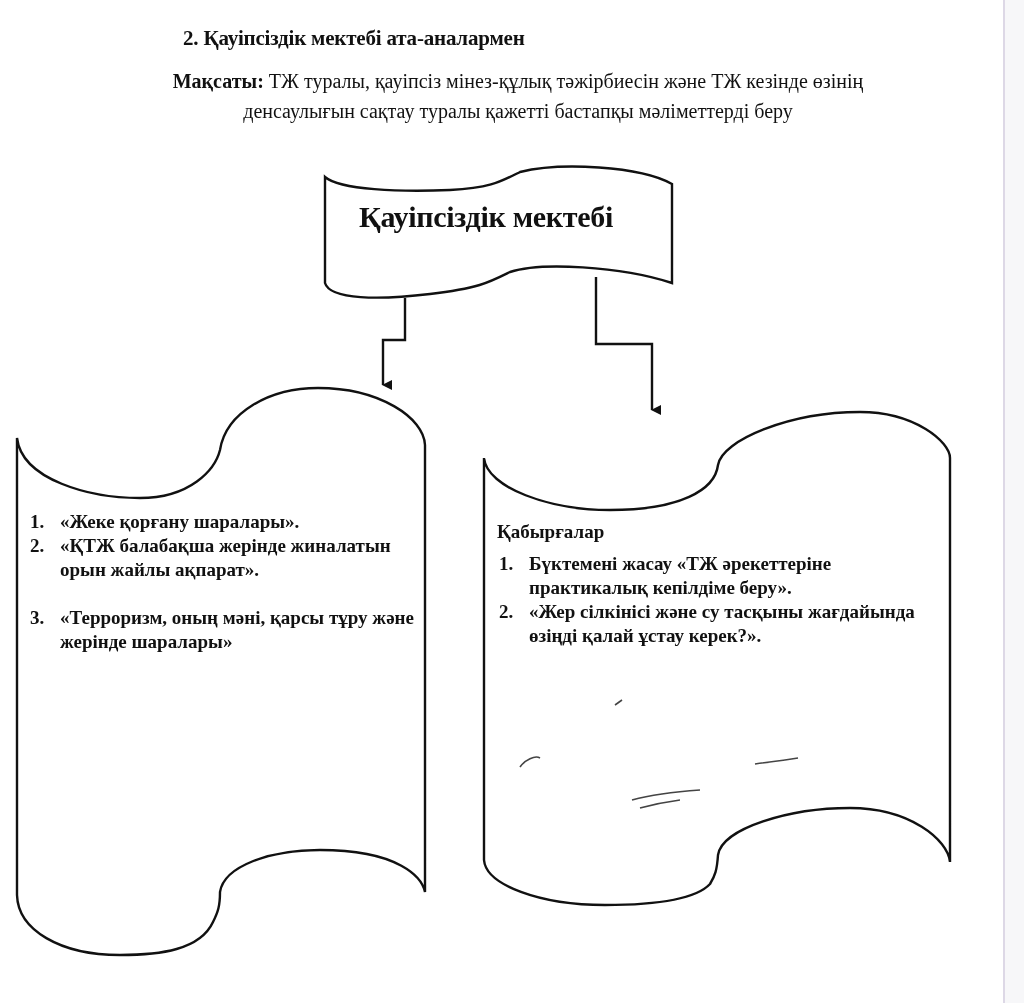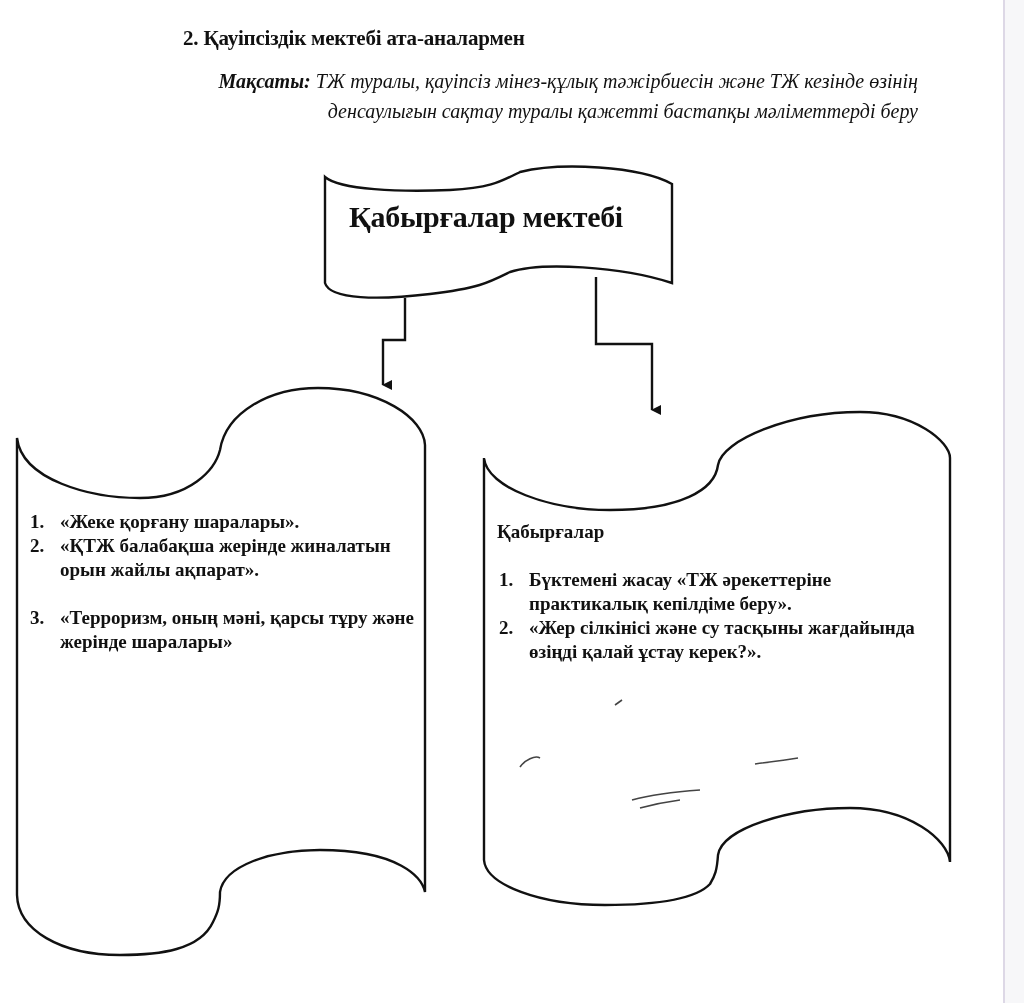--- a/index.html
+++ b/index.html
@@ -18,37 +18,37 @@
       background: #f7f7f9;
     }
     .heading {
       position: absolute; left: 183px; top: 20px;
       font-size: 21px; font-weight: bold; letter-spacing: -0.2px;
       white-space: nowrap;
       margin-top: 6px;
     }
     .goal {
       position: absolute; left: 118px; top: 66px; width: 800px;
-      font-size: 20px; font-style: italic; line-height: 30px;
-      text-align: right;
+      font-size: 20px; line-height: 30px;
+      text-align: center;
     }
     .goal .goal-label { font-weight: bold; }
     svg.diagram { position: absolute; left: 0; top: 0; }
     .banner-title {
       position: absolute; left: 326px; top: 200px; width: 320px;
       text-align: center; font-size: 30px; font-weight: bold; white-space: nowrap;
       letter-spacing: -0.3px;
     }
     .scroll-text {
       position: absolute; font-size: 19px; line-height: 24px; font-weight: bold;
     }
     .scroll-left { left: 28px; top: 510px; width: 390px; }
     .scroll-right { left: 497px; top: 520px; width: 450px; }
     .scroll-title { font-weight: bold; margin: 0 0 4px 0; }
-    .scroll-right .scroll-title { margin-bottom: 24px; }
+    .scroll-right .scroll-title { margin-bottom: 8px; }
     ol { margin: 0; padding: 0; list-style: none; }
     ol li { position: relative; padding-left: 32px; }
     ol li .num { position: absolute; left: 2px; top: 0; }
     .gap { margin-top: 24px; }
   </style>
 </head>
 <body>
 
 <div class="page-edge-shade"></div>
 <div class="page-edge"></div>
@@ -105,21 +105,21 @@
 
   <g stroke="#444" stroke-width="1.6">
     <path d="M520,767 C525,760 535,755 540,758"></path>
     <path d="M755,764 C770,762 785,760 798,758"></path>
     <path d="M632,800 C650,795 670,792 700,790"></path>
     <path d="M640,808 C655,804 665,802 680,800"></path>
     <path d="M615,705 L622,700"></path>
   </g>
 </svg>
 
-<div class="banner-title">Қабырғалар мектебі</div>
+<div class="banner-title">Қауіпсіздік мектебі</div>
 
 <div class="scroll-text scroll-left">
   <ol>
     <li><span class="num">1.</span><span>«Жеке қорғану шаралары».</span></li>
     <li><span class="num">2.</span><span>«ҚТЖ балабақша жерінде жиналатын орын жайлы ақпарат».</span></li>
     <li class="gap"><span class="num">3.</span><span>«Терроризм, оның мәні, қарсы тұру және жерінде шаралары»</span></li>
   </ol>
 </div>
 
 <div class="scroll-text scroll-right">

